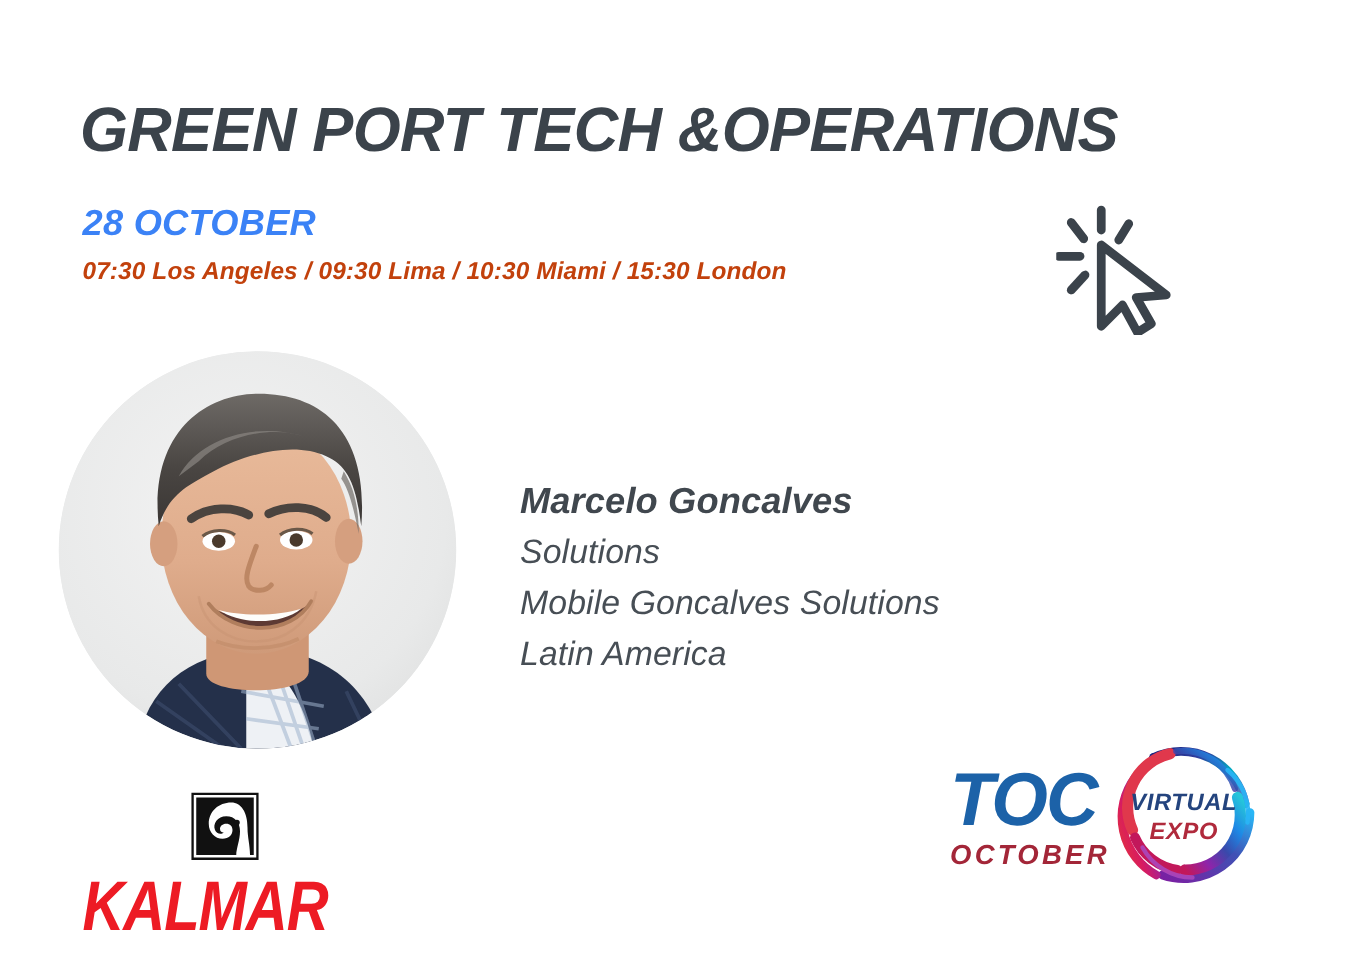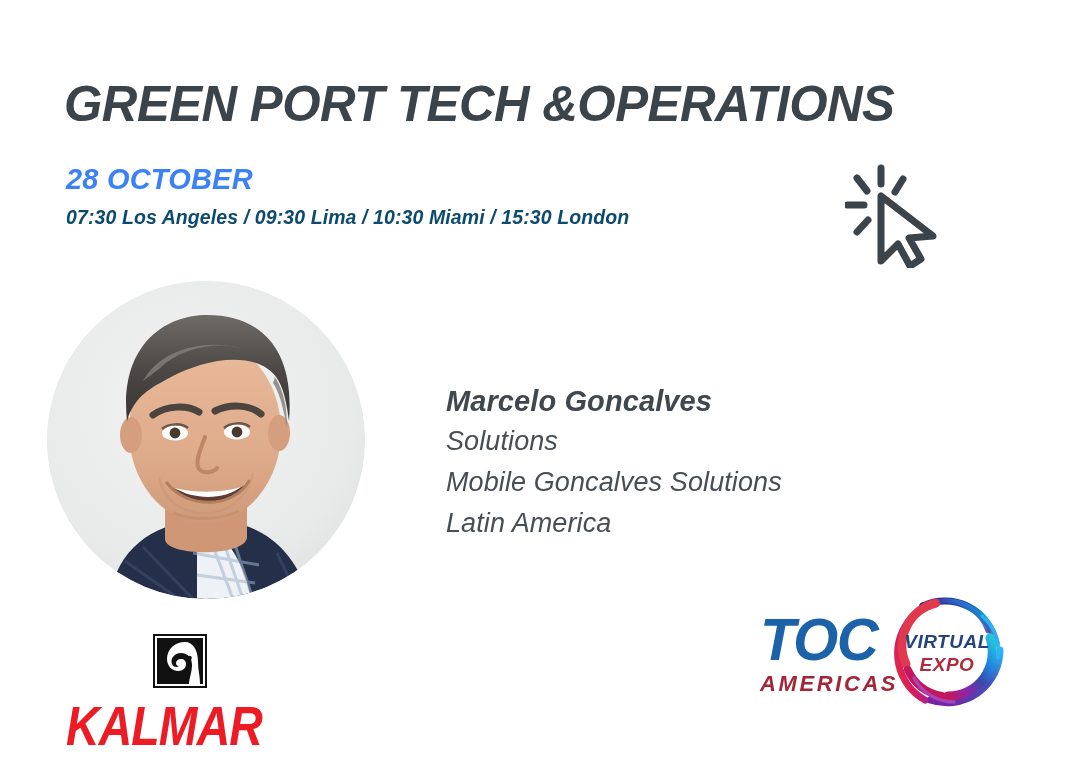--- a/index.html
+++ b/index.html
@@ -52,21 +52,21 @@
     white-space: nowrap;
   }
   .times-line {
     position: absolute;
     left: 66px;
     top: 205px;
     font-size: 19.5px;
     line-height: 24px;
     font-weight: 700;
     letter-spacing: 0.1px;
-    color: #0c4a6e;
+    color: #c2410c;
     white-space: nowrap;
   }
 
   
   .cursor-icon {
     position: absolute;
     left: 845px;
     top: 158px;
     width: 120px;
     height: 110px;
@@ -84,21 +84,20 @@
     background: #e9eaea;
   }
   .speaker-photo svg { display: block; }
 
   
   .speaker-info {
     position: absolute;
     left: 416px;
     top: 381px;
     color: #40474e;
-    margin-left: 30px;
   }
   .speaker-name {
     font-size: 29px;
     line-height: 40px;
     font-weight: 700;
     letter-spacing: 0.1px;
     white-space: nowrap;
   }
   .speaker-role,
   .speaker-dept,
@@ -287,21 +286,21 @@
                  C24 34 20 33 19 30 C17 25 21 19 28 19 C35 19 39 24 39 31
                  C39 38 36 45 36 50 L47 50 C47 42 45 36 45 28 C45 16 40 8 32 8 Z" fill="#ffffff"></path>
         <circle cx="36.5" cy="24" r="2.3" fill="#111111"></circle>
       </svg>
     </div>
     <div class="kalmar-word">KALMAR</div>
   </div>
 
   <div class="toc-logo">
     <div class="toc-word">TOC</div>
-    <div class="toc-sub">AMERICAS</div>
+    <div class="toc-sub">OCTOBER</div>
   </div>
 
   <div class="expo-logo">
     <svg viewBox="0 0 126 126" width="126" height="126" aria-hidden="true">
       <defs>
         <linearGradient id="arcA" x1="0" y1="1" x2="1" y2="0">
           <stop offset="0%" stop-color="#c2185b"></stop>
           <stop offset="25%" stop-color="#8e24aa"></stop>
           <stop offset="50%" stop-color="#3949ab"></stop>
           <stop offset="75%" stop-color="#1e88e5"></stop>

